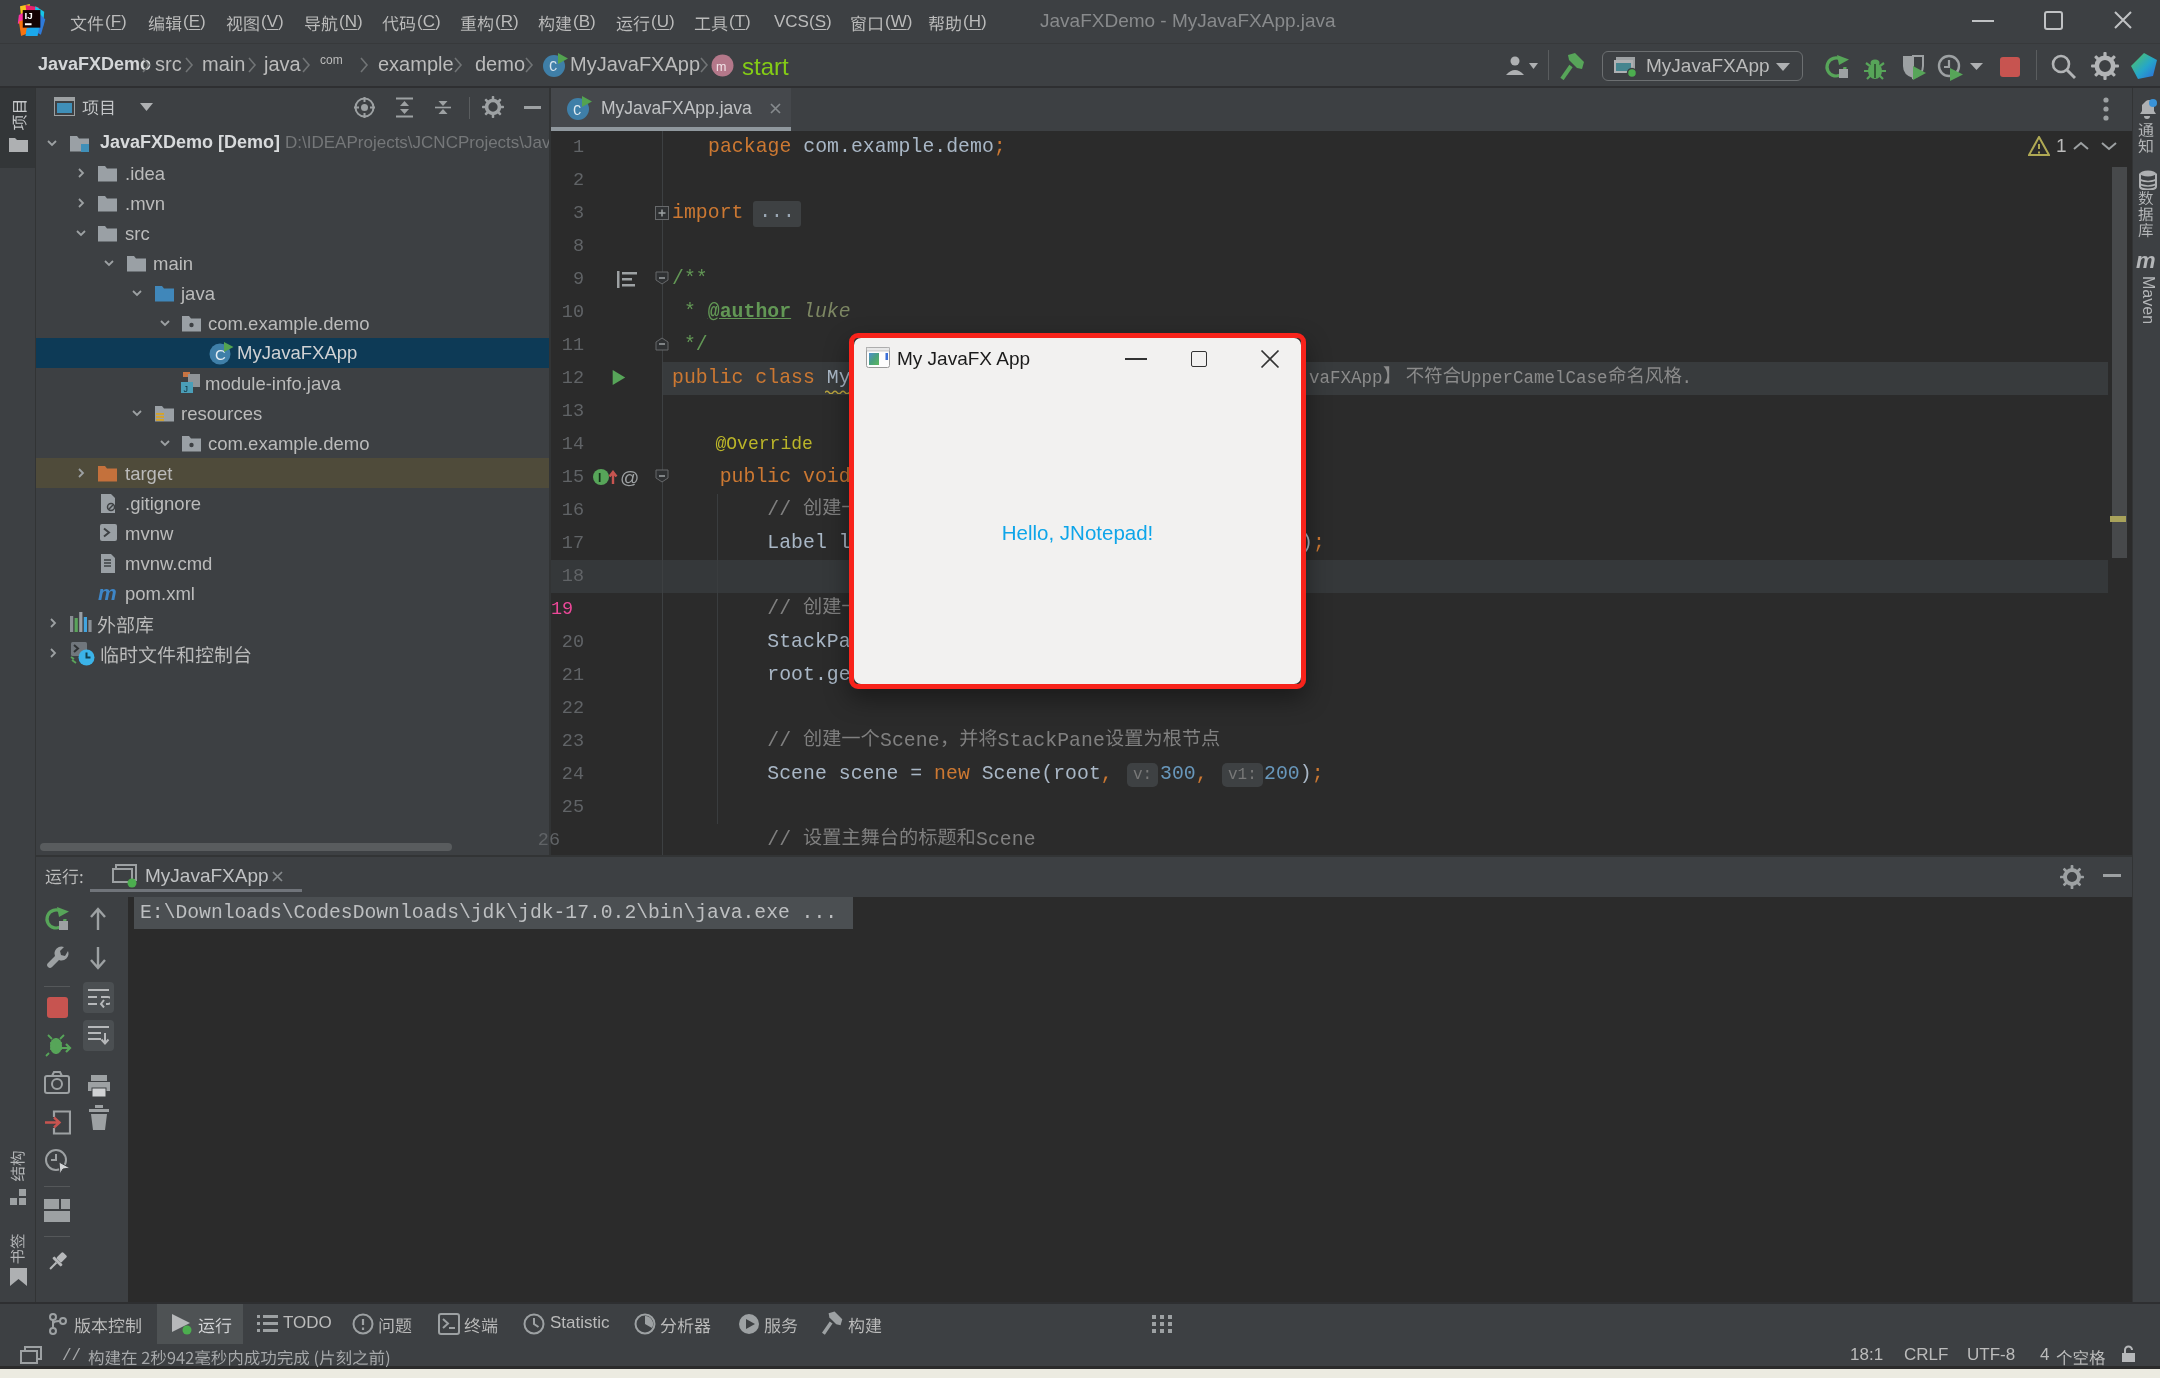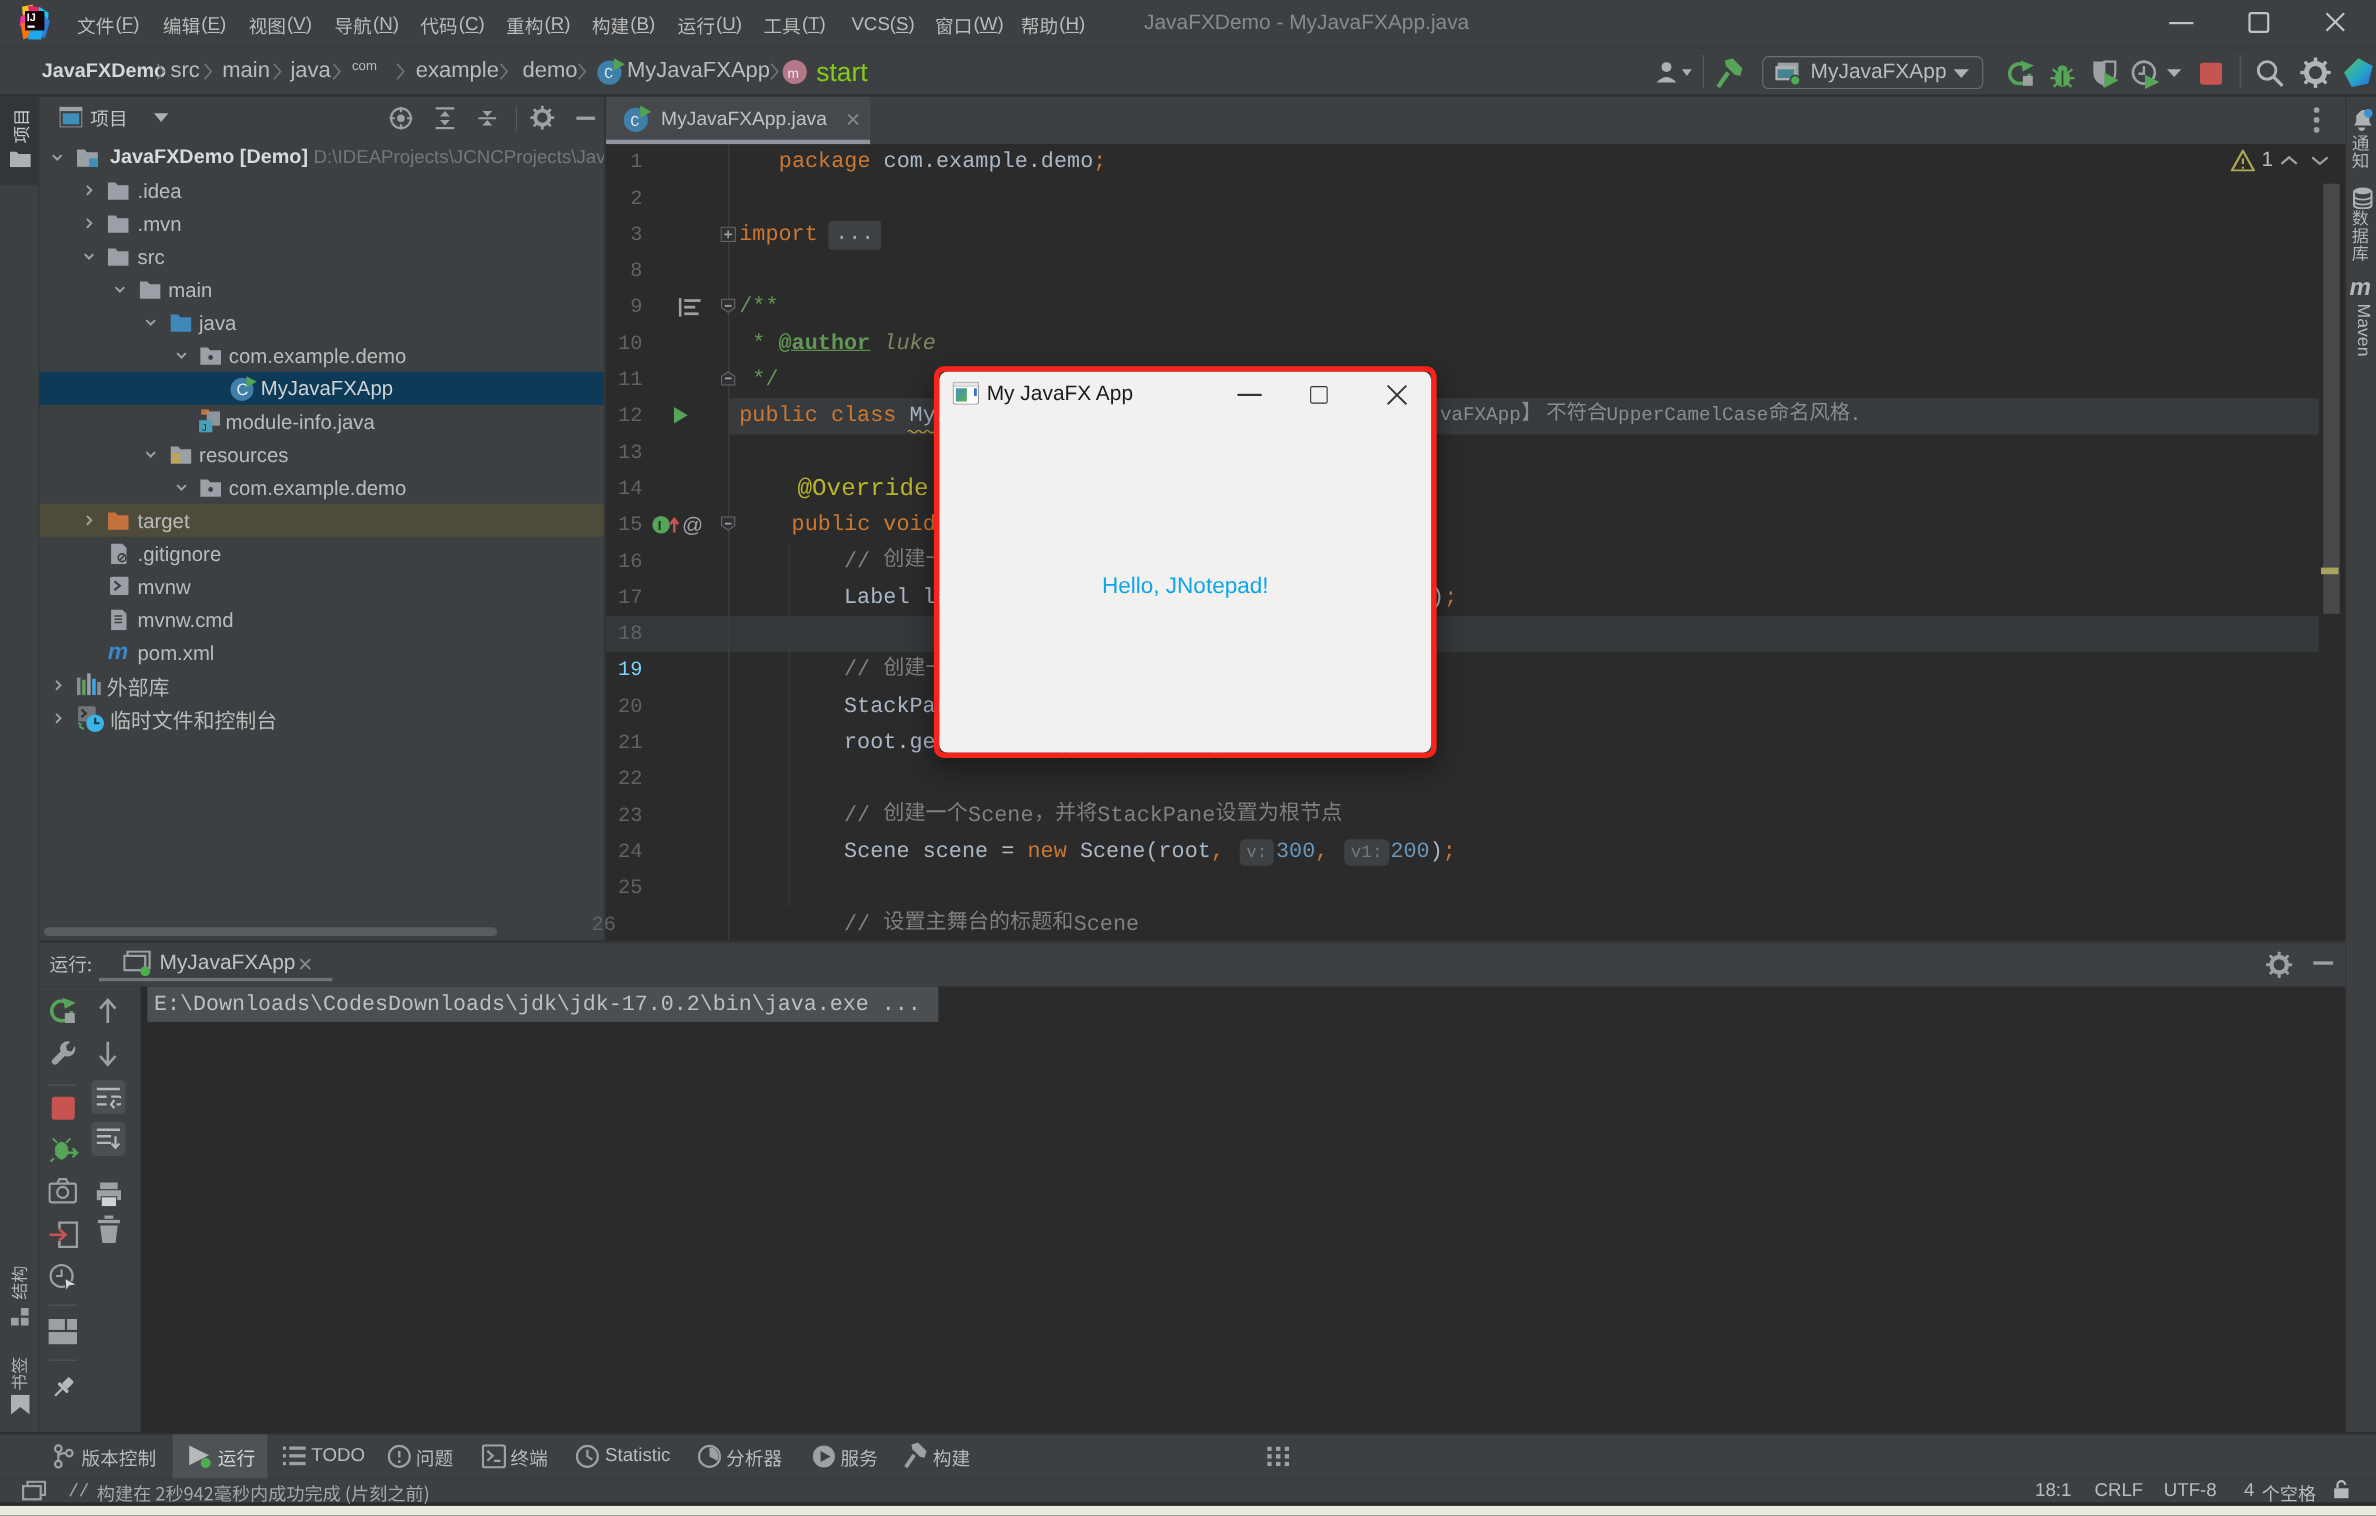--- a/index.html
+++ b/index.html
@@ -503,39 +503,39 @@
 <div style="position:absolute;left:540px;top:263px;width:44px;height:33px;line-height:33px;text-align:right;font-family:'Liberation Mono',monospace;font-size:18.5px;color:#606366;">9</div>
 <div style="position:absolute;left:540px;top:296px;width:44px;height:33px;line-height:33px;text-align:right;font-family:'Liberation Mono',monospace;font-size:18.5px;color:#606366;">10</div>
 <div style="position:absolute;left:540px;top:329px;width:44px;height:33px;line-height:33px;text-align:right;font-family:'Liberation Mono',monospace;font-size:18.5px;color:#606366;">11</div>
 <div style="position:absolute;left:540px;top:362px;width:44px;height:33px;line-height:33px;text-align:right;font-family:'Liberation Mono',monospace;font-size:18.5px;color:#606366;">12</div>
 <div style="position:absolute;left:540px;top:395px;width:44px;height:33px;line-height:33px;text-align:right;font-family:'Liberation Mono',monospace;font-size:18.5px;color:#606366;">13</div>
 <div style="position:absolute;left:540px;top:428px;width:44px;height:33px;line-height:33px;text-align:right;font-family:'Liberation Mono',monospace;font-size:18.5px;color:#606366;">14</div>
 <div style="position:absolute;left:540px;top:461px;width:44px;height:33px;line-height:33px;text-align:right;font-family:'Liberation Mono',monospace;font-size:18.5px;color:#606366;">15</div>
 <div style="position:absolute;left:540px;top:494px;width:44px;height:33px;line-height:33px;text-align:right;font-family:'Liberation Mono',monospace;font-size:18.5px;color:#606366;">16</div>
 <div style="position:absolute;left:540px;top:527px;width:44px;height:33px;line-height:33px;text-align:right;font-family:'Liberation Mono',monospace;font-size:18.5px;color:#606366;">17</div>
 <div style="position:absolute;left:540px;top:560px;width:44px;height:33px;line-height:33px;text-align:right;font-family:'Liberation Mono',monospace;font-size:18.5px;color:#606366;">18</div>
-<div style="position:absolute;left:540px;top:593px;width:44px;height:33px;line-height:33px;text-align:right;font-family:'Liberation Mono',monospace;font-size:18.5px;color:#7dd3fc;">19</div>
+<div style="position:absolute;left:540px;top:593px;width:44px;height:33px;line-height:33px;text-align:center;font-family:'Liberation Mono',monospace;font-size:18.5px;color:#ec4899;">19</div>
 <div style="position:absolute;left:540px;top:626px;width:44px;height:33px;line-height:33px;text-align:right;font-family:'Liberation Mono',monospace;font-size:18.5px;color:#606366;">20</div>
 <div style="position:absolute;left:540px;top:659px;width:44px;height:33px;line-height:33px;text-align:right;font-family:'Liberation Mono',monospace;font-size:18.5px;color:#606366;">21</div>
 <div style="position:absolute;left:540px;top:692px;width:44px;height:33px;line-height:33px;text-align:right;font-family:'Liberation Mono',monospace;font-size:18.5px;color:#606366;">22</div>
 <div style="position:absolute;left:540px;top:725px;width:44px;height:33px;line-height:33px;text-align:right;font-family:'Liberation Mono',monospace;font-size:18.5px;color:#606366;">23</div>
 <div style="position:absolute;left:540px;top:758px;width:44px;height:33px;line-height:33px;text-align:right;font-family:'Liberation Mono',monospace;font-size:18.5px;color:#606366;">24</div>
 <div style="position:absolute;left:540px;top:791px;width:44px;height:33px;line-height:33px;text-align:right;font-family:'Liberation Mono',monospace;font-size:18.5px;color:#606366;">25</div>
 <div style="position:absolute;left:516px;top:824px;width:44px;height:33px;line-height:33px;text-align:right;font-family:'Liberation Mono',monospace;font-size:18.5px;color:#606366;">26</div>
 <div style="position:absolute;left:672px;top:131px;height:33px;line-height:33px;white-space:pre;font-family:'Liberation Mono',monospace;font-size:19.8px;letter-spacing:0.04px;"><span style="color:#cc7832;margin-left:36px;">package</span><span style="color:#a9b7c6;"> com.example.demo</span><span style="color:#cc7832;">;</span></div>
 <div style="position:absolute;left:672px;top:197px;height:33px;line-height:33px;white-space:pre;font-family:'Liberation Mono',monospace;font-size:19.8px;letter-spacing:0.04px;"><span style="color:#cc7832;">import</span></div>
 <div style="position:absolute;left:753px;top:201px;width:48px;height:26px;background:#3e4143;border-radius:3px;line-height:23px;text-align:center;font-family:'Liberation Mono',monospace;font-size:19.7px;color:#9aa7b4;">...</div>
 <div style="position:absolute;left:672px;top:263px;height:33px;line-height:33px;white-space:pre;font-family:'Liberation Mono',monospace;font-size:19.8px;letter-spacing:0.04px;"><span style="color:#629755;">/**</span></div>
 <div style="position:absolute;left:672px;top:296px;height:33px;line-height:33px;white-space:pre;font-family:'Liberation Mono',monospace;font-size:19.8px;letter-spacing:0.04px;"><span style="color:#629755;"> * </span><span style="color:#629755;font-weight:bold;text-decoration:underline;">@author</span><span style="color:#7d8763;font-style:italic;"> luke</span></div>
 <div style="position:absolute;left:672px;top:329px;height:33px;line-height:33px;white-space:pre;font-family:'Liberation Mono',monospace;font-size:19.8px;letter-spacing:0.04px;"><span style="color:#629755;"> */</span></div>
 <div style="position:absolute;left:672px;top:362px;height:33px;line-height:33px;white-space:pre;font-family:'Liberation Mono',monospace;font-size:19.8px;letter-spacing:0.04px;"><span style="color:#cc7832;">public class </span><span style="color:#a9b7c6;">MyJavaFXApp</span></div>
 <svg style="position:absolute;left:825px;top:389px" width="26" height="5" viewBox="0 0 26 5">
       <path d="M0 3.5 q2 -2.5 4 0 t4 0 t4 0 t4 0 t4 0 t4 0" stroke="#b8a33e" stroke-width="1.3" fill="none"></path>
     </svg>
-<div style="position:absolute;left:672px;top:428px;height:33px;line-height:33px;white-space:pre;font-family:'Liberation Mono',monospace;font-size:22px;letter-spacing:0.04px;"><span style="color:#a9b7c6;">    </span><span style="color:#bbb529;">@Override</span></div>
+<div style="position:absolute;left:672px;top:428px;height:33px;line-height:33px;white-space:pre;font-family:'Liberation Mono',monospace;font-size:18px;letter-spacing:0.04px;"><span style="color:#a9b7c6;">    </span><span style="color:#bbb529;">@Override</span></div>
 <div style="position:absolute;left:672px;top:461px;height:33px;line-height:33px;white-space:pre;font-family:'Liberation Mono',monospace;font-size:19.8px;letter-spacing:0.04px;"><span style="color:#a9b7c6;">    </span><span style="color:#cc7832;">public void </span><span style="color:#a9b7c6;">start(Stage primaryStage) {</span></div>
 <div style="position:absolute;left:672px;top:527px;height:33px;line-height:33px;white-space:pre;font-family:'Liberation Mono',monospace;font-size:19.8px;letter-spacing:0.04px;"><span style="color:#a9b7c6;">        Label label = new Label(</span><span style="color:#6a8759;">"Hello, JNotepad!"</span><span style="color:#a9b7c6;">);</span></div>
 <div style="position:absolute;left:672px;top:560px;height:33px;line-height:33px;white-space:pre;font-family:'Liberation Mono',monospace;font-size:19.8px;letter-spacing:0.04px;"></div>
 <div style="position:absolute;left:672px;top:626px;height:33px;line-height:33px;white-space:pre;font-family:'Liberation Mono',monospace;font-size:19.8px;letter-spacing:0.04px;"><span style="color:#a9b7c6;">        StackPane root = new StackPane();</span></div>
 <div style="position:absolute;left:672px;top:659px;height:33px;line-height:33px;white-space:pre;font-family:'Liberation Mono',monospace;font-size:19.8px;letter-spacing:0.04px;"><span style="color:#a9b7c6;">        root.getChildren().add(label);</span></div>
 <div style="position:absolute;left:1301px;top:527px;height:33px;line-height:33px;white-space:pre;font-family:'Liberation Mono',monospace;font-size:19.8px;letter-spacing:0.04px;"><span style="color:#a9b7c6;">)</span><span style="color:#cc7832;">;</span></div>
 <div style="position:absolute;left:672px;top:494px;height:33px;line-height:33px;white-space:pre;font-family:'Liberation Mono',monospace;font-size:19.8px;letter-spacing:0.04px;"><span style="color:#808080;">        // </span><span style="display:inline-block;vertical-align:-4px"><svg width="115" height="25" viewBox="0 -20 115 25" style="display:block;overflow:visible">
           <path d="M16.1 -15.8V-0.4C16.1 -0.0 16.0 0.1 15.6 0.1C15.2 0.1 14.0 0.1 12.7 0.1C12.9 0.5 13.1 1.1 13.2 1.5C15.0 1.5 16.0 1.4 16.6 1.2C17.3 1.0 17.5 0.6 17.5 -0.4V-15.8ZM12.3 -13.9V-3.2H13.7V-13.9ZM2.7 -9.1V-0.9C2.7 0.8 3.3 1.2 5.2 1.2C5.6 1.2 8.3 1.2 8.7 1.2C10.4 1.2 10.9 0.5 11.1 -2.2C10.7 -2.2 10.1 -2.5 9.8 -2.7C9.7 -0.4 9.5 0.0 8.6 0.0C8.0 0.0 5.8 0.0 5.3 0.0C4.3 0.0 4.1 -0.1 4.1 -0.9V-7.8H8.3C8.1 -5.5 8.0 -4.6 7.7 -4.3C7.6 -4.1 7.4 -4.1 7.2 -4.1C6.9 -4.1 6.2 -4.1 5.5 -4.2C5.7 -3.8 5.9 -3.3 5.9 -2.9C6.7 -2.9 7.4 -2.9 7.8 -2.9C8.3 -3.0 8.6 -3.1 8.9 -3.4C9.3 -3.9 9.5 -5.2 9.7 -8.5C9.7 -8.7 9.7 -9.1 9.7 -9.1ZM6.0 -16.1C5.0 -13.6 3.0 -11.0 0.5 -9.2C0.8 -9.0 1.3 -8.5 1.6 -8.2C3.5 -9.7 5.1 -11.6 6.3 -13.7C7.9 -12.0 9.5 -10.1 10.4 -8.8L11.4 -9.7C10.5 -11.1 8.6 -13.2 7.0 -14.9L7.4 -15.7Z M26.8 -14.5V-13.3H30.4V-11.9H25.5V-10.8H30.4V-9.3H26.6V-8.1H30.4V-6.6H26.5V-5.5H30.4V-4.0H25.7V-2.9H30.4V-0.9H31.7V-2.9H37.2V-4.0H31.7V-5.5H36.5V-6.6H31.7V-8.1H36.0V-10.8H37.3V-11.9H36.0V-14.5H31.7V-16.1H30.4V-14.5ZM31.7 -10.8H34.7V-9.3H31.7ZM31.7 -11.9V-13.3H34.7V-11.9ZM21.1 -7.5C21.1 -7.8 21.5 -8.0 21.8 -8.2H24.2C23.9 -6.5 23.5 -5.0 23.0 -3.7C22.5 -4.5 22.1 -5.4 21.8 -6.6L20.7 -6.2C21.2 -4.6 21.7 -3.4 22.4 -2.4C21.8 -1.2 20.9 -0.2 19.9 0.6C20.2 0.8 20.8 1.3 21.0 1.5C21.9 0.8 22.7 -0.1 23.4 -1.3C25.4 0.6 28.2 1.1 31.7 1.1H37.1C37.2 0.7 37.5 0.0 37.7 -0.3C36.7 -0.2 32.5 -0.2 31.8 -0.2C28.5 -0.2 25.9 -0.7 24.0 -2.5C24.8 -4.3 25.3 -6.6 25.6 -9.3L24.8 -9.5L24.5 -9.4H22.9C23.8 -10.9 24.8 -12.7 25.7 -14.6L24.8 -15.1L24.3 -14.9H20.4V-13.7H23.8C23.0 -11.9 22.0 -10.4 21.7 -9.9C21.3 -9.3 20.8 -8.8 20.5 -8.7C20.7 -8.4 20.9 -7.8 21.1 -7.5Z M39.2 -8.3V-6.7H56.8V-8.3Z M66.4 -10.5V1.5H67.9V-10.5ZM67.3 -16.1C65.4 -12.9 61.9 -10.1 58.3 -8.6C58.7 -8.2 59.1 -7.7 59.3 -7.2C62.3 -8.7 65.1 -10.9 67.2 -13.6C69.8 -10.6 72.3 -8.7 75.1 -7.2C75.4 -7.7 75.8 -8.2 76.2 -8.5C73.2 -10.0 70.5 -11.8 68.1 -14.7L68.6 -15.6Z M85.7 -14.7V-13.3H94.1V-14.7ZM91.8 -6.2C92.7 -4.3 93.6 -1.8 93.8 -0.3L95.2 -0.8C94.8 -2.3 93.9 -4.7 93.0 -6.6ZM86.2 -6.6C85.7 -4.5 84.9 -2.5 83.8 -1.1C84.1 -0.9 84.7 -0.5 85.0 -0.3C86.0 -1.8 87.0 -4.1 87.6 -6.3ZM84.9 -10.1V-8.7H89.0V-0.3C89.0 -0.1 88.9 -0.0 88.6 0.0C88.4 0.0 87.5 0.0 86.5 -0.0C86.7 0.4 86.9 1.0 87.0 1.5C88.3 1.5 89.2 1.4 89.7 1.2C90.3 0.9 90.5 0.5 90.5 -0.3V-8.7H95.2V-10.1ZM80.7 -16.1V-12.1H77.7V-10.7H80.4C79.7 -8.3 78.5 -5.6 77.3 -4.1C77.5 -3.8 77.9 -3.2 78.1 -2.8C79.0 -4.0 80.0 -6.0 80.7 -8.1V1.5H82.1V-8.5C82.8 -7.6 83.5 -6.4 83.9 -5.8L84.7 -6.9C84.3 -7.4 82.7 -9.6 82.1 -10.2V-10.7H84.6V-12.1H82.1V-16.1Z M104.1 -5.4C104.8 -4.1 105.6 -2.5 105.8 -1.4L107.1 -1.9C106.8 -2.9 106.0 -4.6 105.3 -5.8ZM99.4 -4.8C100.2 -3.6 101.1 -2.1 101.5 -1.1L102.7 -1.7C102.3 -2.7 101.4 -4.2 100.5 -5.4ZM109.5 -7.7H101.6V-6.5H109.5ZM107.0 -16.2C106.5 -14.8 105.7 -13.5 104.6 -12.6C104.8 -12.4 105.2 -12.2 105.4 -12.1C103.4 -9.9 99.9 -8.1 96.7 -7.1C97.0 -6.8 97.3 -6.3 97.5 -6.0C98.9 -6.4 100.3 -7.0 101.6 -7.7C103.1 -8.5 104.5 -9.5 105.6 -10.5C107.6 -8.7 110.8 -7.0 113.6 -6.1C113.8 -6.5 114.2 -7.0 114.5 -7.3C111.7 -8.0 108.2 -9.6 106.4 -11.3L106.8 -11.7L106.1 -12.1C106.4 -12.4 106.7 -12.8 107.0 -13.2H108.8C109.4 -12.4 110.0 -11.4 110.3 -10.7L111.6 -11.0C111.4 -11.7 110.9 -12.5 110.3 -13.2H114.0V-14.4H107.7C108.0 -14.9 108.2 -15.4 108.4 -15.9ZM99.6 -16.2C99.0 -14.3 97.9 -12.4 96.7 -11.2C97.0 -11.0 97.6 -10.6 97.9 -10.4C98.6 -11.2 99.2 -12.2 99.8 -13.2H100.6C101.1 -12.4 101.5 -11.4 101.7 -10.7L103.0 -11.1C102.9 -11.7 102.5 -12.5 102.1 -13.2H105.2V-14.4H100.4C100.6 -14.9 100.7 -15.4 100.9 -15.9ZM110.6 -5.7C109.8 -3.8 108.6 -1.7 107.5 -0.2H97.2V1.0H113.9V-0.2H109.2C110.1 -1.7 111.1 -3.6 111.9 -5.3Z" fill="#808080"></path>
         </svg></span></div>
 <div style="position:absolute;left:672px;top:593px;height:33px;line-height:33px;white-space:pre;font-family:'Liberation Mono',monospace;font-size:19.8px;letter-spacing:0.04px;"><span style="color:#808080;">        // </span><span style="display:inline-block;vertical-align:-4px"><svg width="77" height="25" viewBox="0 -20 77 25" style="display:block;overflow:visible">

